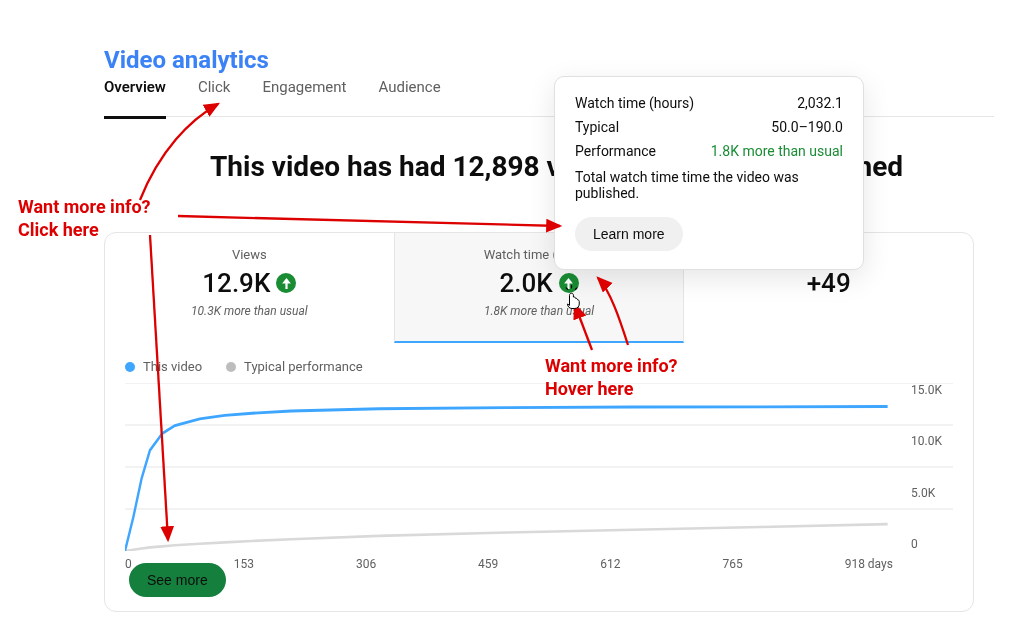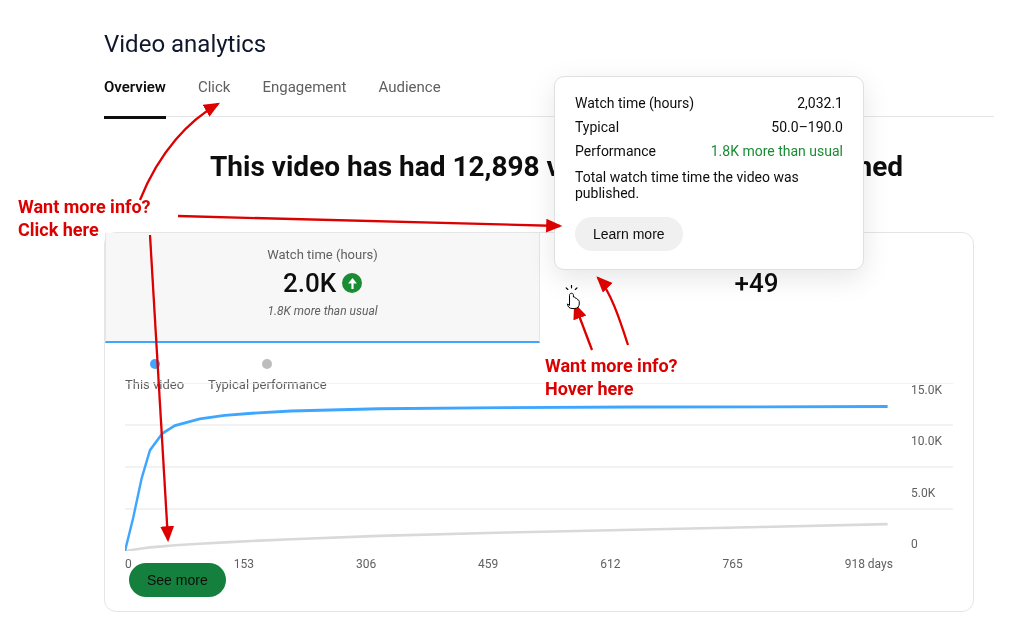--- a/index.html
+++ b/index.html
@@ -13,24 +13,24 @@
     overflow: hidden;
     position: relative;
   }
   .container {
     position: relative;
     width: 100%;
     height: 100%;
   }
   .page-title {
     position: absolute;
-    left: 104px; top: 14px;
+    left: 104px; top: 30px;
     font-size: 24px;
-    font-weight: 400;
-    color: #0f172a;
+    font-weight: 700;
+    color: #3b82f6;
   }
   .tabs {
     position: absolute;
     left: 104px; right: 20px; top: 78px;
     display: flex;
     gap: 32px;
     border-bottom: 1px solid #e5e5e5;
     padding-bottom: 10px;
     font-size: 15px;
     color: #606060;
@@ -80,21 +80,21 @@
     background: #1a8c34; color: #fff;
   }
   .up-icon svg { width: 11px; height: 11px; fill: #fff; }
   .legend {
     position: absolute;
     left: 20px; top: 126px;
     display: flex; gap: 24px;
     font-size: 13px; color: #606060;
     align-items: center;
   }
-  .legend-item { display: inline-flex; align-items: center; gap: 8px; flex-direction: column; }
+  .legend-item { display: inline-flex; align-items: center; gap: 8px; }
   .dot { width: 10px; height: 10px; border-radius: 50%; display: inline-block; }
   .dot.blue { background: #3ea6ff; }
   .dot.gray { background: #bdbdbd; }
   .chart-area {
     position: absolute;
     left: 20px; right: 20px; top: 150px; bottom: 60px;
   }
   .chart-area svg { width: 100%; height: 100%; display: block; }
   .xaxis {
     position: absolute;
@@ -185,20 +185,32 @@
     <div class="tab">Click</div>
     <div class="tab">Engagement</div>
     <div class="tab">Audience</div>
   </div>
 
   <div class="headline">This video has had 12,898 views since it was published</div>
 
   <div class="card">
     <div class="metrics-row">
 
+      <div class="metric">
+        <div class="metric-label">Views</div>
+        <div class="metric-value">
+          <span>12.9K</span>
+          <span class="up-icon">
+            <svg viewBox="0 0 10 10">
+                <path d="M5 0 L9 5 H6 V10 H4 V5 H1 Z"></path>
+              </svg>
+          </span>
+        </div>
+        <div class="metric-sub">10.3K more than usual</div>
+      </div>
 
       <div class="metric selected">
         <div class="metric-label">Watch time (hours)</div>
         <div class="metric-value">
           <span>2.0K</span>
           <span class="up-icon">
             <svg viewBox="0 0 10 10">
                 <path d="M5 0 L9 5 H6 V10 H4 V5 H1 Z"></path>
               </svg>
           </span>

